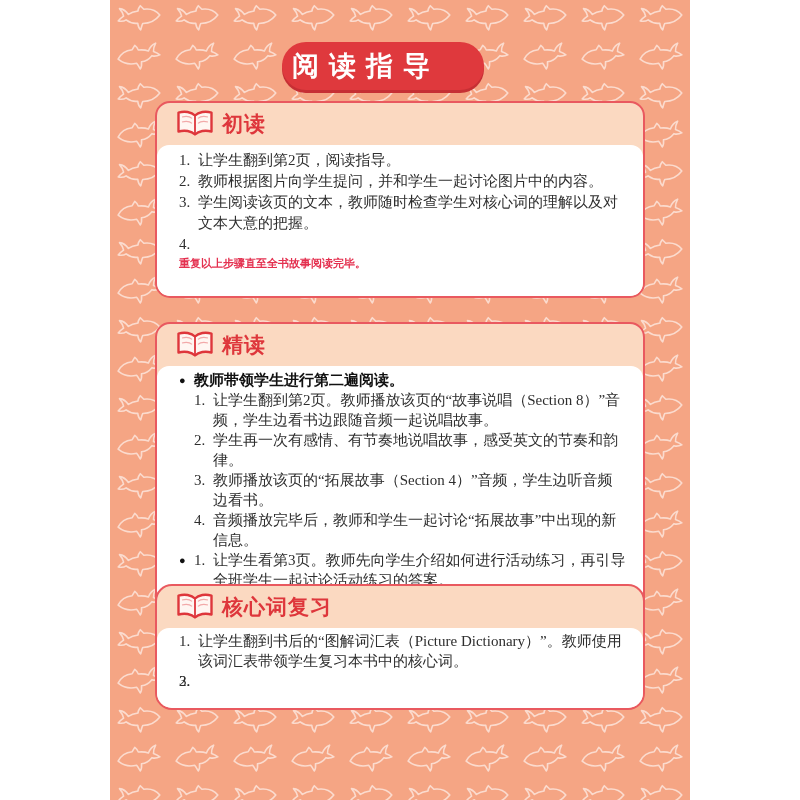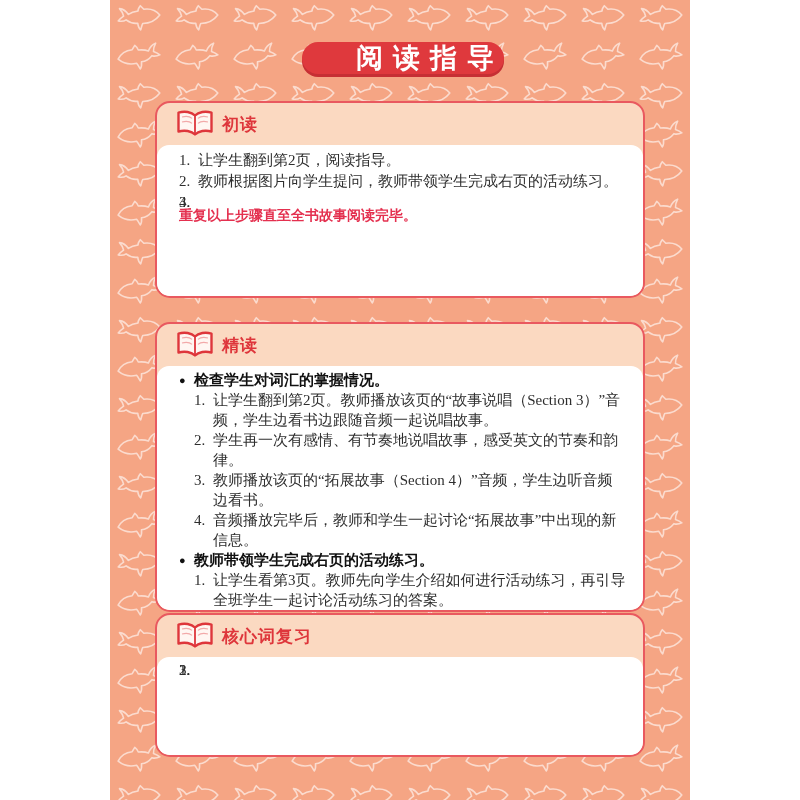--- a/index.html
+++ b/index.html
@@ -17,64 +17,64 @@
     width:800px;height:800px;position:relative;background:#ffffff;
     font-family:"Liberation Serif", serif;
     overflow:hidden;
   }
   .strip{
     position:absolute;left:110px;top:0;width:580px;height:800px;
     background:var(--page-peach);
   }
   .strip svg.pattern{position:absolute;left:0;top:0;}
   .title-pill{
-    position:absolute;left:302px;top:42px;width:202px;height:32px;
+    position:absolute;left:282px;top:42px;width:202px;height:48px;
     background:var(--pill-red);
     border-radius:26px;
     box-shadow:0 3px 0 var(--pill-shadow);
-    display:flex;align-items:center;justify-content:flex-end;
+    display:flex;align-items:center;justify-content:flex-start;
     z-index:3;
   }
   .title-pill span{
     color:#ffffff;font-family:"Liberation Sans",sans-serif;font-weight:bold;
     font-size:27px;letter-spacing:10px;text-indent:10px;white-space:nowrap;
   }
   .card{
     position:absolute;left:155px;width:490px;
     background:var(--header-peach);
     border:2px solid var(--border-red);
     border-radius:15px;
     box-sizing:border-box;
     overflow:hidden;
     z-index:2;
   }
   #card-first-reading{top:101px;height:197px;}
   #card-intensive-reading{top:322px;height:290px;}
-  #card-core-words{top:613px;height:144px;}
+  #card-core-words{top:584px;height:126px;border-radius:17px;}
   .card-header{
     height:42px;display:flex;align-items:center;padding-left:18px;gap:7px;
   }
   .card-header .book-icon{width:40px;height:28px;flex:0 0 auto;}
   .card-title{
     font-family:"Liberation Sans",sans-serif;font-weight:bold;
-    color:var(--accent-red);font-size:17px;letter-spacing:1px;
+    color:var(--accent-red);font-size:21px;letter-spacing:1px;
   }
   .card-body{
     background:#ffffff;border-radius:12px 12px 12px 12px;
     height:calc(100% - 42px);box-sizing:border-box;
     padding:5px 16px 4px 22px;
     color:var(--text-black);font-size:15px;
   }
   #card-first-reading .card-body{line-height:21px;}
   #card-intensive-reading .card-body{line-height:20px;padding-top:4px;}
   #card-core-words .card-body{line-height:20px;padding-top:3px;}
   .oli{position:relative;padding-left:19px;}
   .oli .mk{position:absolute;left:0;}
   .note{
-    color:var(--note-red);font-weight:bold;font-size:14px;margin-top:13px;
+    color:var(--note-red);font-weight:bold;font-size:11px;margin-top:19px;
     white-space:nowrap;
   }
   .group-heading{
     position:relative;padding-left:15px;
     font-family:"Liberation Sans",sans-serif;font-weight:bold;color:#111111;
     font-size:15px;
   }
   .group-heading .bullet{position:absolute;left:0;top:0;font-size:11px;}
   .sub{margin-left:15px;}
 </style>
@@ -102,48 +102,48 @@
   <div class="card-header">
     <svg class="book-icon" viewBox="0 0 40 28" aria-hidden="true">
       <path d="M20 5.5 C16.5 1.8 9.5 0.8 3.5 2.6 L3.5 21.5 C9.5 19.8 16.5 20.8 20 24.5 C23.5 20.8 30.5 19.8 36.5 21.5 L36.5 2.6 C30.5 0.8 23.5 1.8 20 5.5 Z" style="fill:#FFF6F2;stroke:var(--accent-red);stroke-width:2.4;stroke-linejoin:round"></path>
       <path d="M20 5.5 L20 24.5" style="fill:none;stroke:var(--accent-red);stroke-width:1.8"></path>
       <path d="M7 7 C11 6 15 6.6 17 8.4 M7 12 C11 11 15 11.6 17 13.4 M23 8.4 C25 6.6 29 6 33 7 M23 13.4 C25 11.6 29 11 33 12" style="fill:none;stroke:#F2A9A9;stroke-width:1.2"></path>
     </svg>
     <span class="card-title">初读</span>
   </div>
   <div class="card-body">
     <div class="oli"><span class="mk">1.</span><span>让学生翻到第2页，阅读指导。</span></div>
-    <div class="oli"><span class="mk">2.</span><span>教师根据图片向学生提问，教师带领学生完成右页的活动练习。</span></div>
-    <div class="oli"><span class="mk">3.</span></div>
+    <div class="oli"><span class="mk">2.</span><span>教师根据图片向学生提问，并和学生一起讨论图片中的内容。</span></div>
+    <div class="oli"><span class="mk">3.</span><span>学生阅读该页的文本，教师随时检查学生对核心词的理解以及对文本大意的把握。</span></div>
     <div class="oli"><span class="mk">4.</span></div>
     <div class="note">重复以上步骤直至全书故事阅读完毕。</div>
   </div>
 </div>
 
 <div class="card" id="card-intensive-reading">
   <div class="card-header">
     <svg class="book-icon" viewBox="0 0 40 28" aria-hidden="true">
       <path d="M20 5.5 C16.5 1.8 9.5 0.8 3.5 2.6 L3.5 21.5 C9.5 19.8 16.5 20.8 20 24.5 C23.5 20.8 30.5 19.8 36.5 21.5 L36.5 2.6 C30.5 0.8 23.5 1.8 20 5.5 Z" style="fill:#FFF6F2;stroke:var(--accent-red);stroke-width:2.4;stroke-linejoin:round"></path>
       <path d="M20 5.5 L20 24.5" style="fill:none;stroke:var(--accent-red);stroke-width:1.8"></path>
       <path d="M7 7 C11 6 15 6.6 17 8.4 M7 12 C11 11 15 11.6 17 13.4 M23 8.4 C25 6.6 29 6 33 7 M23 13.4 C25 11.6 29 11 33 12" style="fill:none;stroke:#F2A9A9;stroke-width:1.2"></path>
     </svg>
     <span class="card-title">精读</span>
   </div>
   <div class="card-body">
     <div class="group">
-      <div class="group-heading"><span class="bullet">●</span><span>检查学生对词汇的掌握情况。</span></div>
+      <div class="group-heading"><span class="bullet">●</span><span>教师带领学生进行第二遍阅读。</span></div>
       <div class="sub">
-        <div class="oli"><span class="mk">1.</span><span>让学生翻到第2页。教师播放该页的“故事说唱（Section 3）”音频，学生边看书边跟随音频一起说唱故事。</span></div>
+        <div class="oli"><span class="mk">1.</span><span>让学生翻到第2页。教师播放该页的“故事说唱（Section 8）”音频，学生边看书边跟随音频一起说唱故事。</span></div>
         <div class="oli"><span class="mk">2.</span><span>学生再一次有感情、有节奏地说唱故事，感受英文的节奏和韵律。</span></div>
         <div class="oli"><span class="mk">3.</span><span>教师播放该页的“拓展故事（Section 4）”音频，学生边听音频边看书。</span></div>
         <div class="oli"><span class="mk">4.</span><span>音频播放完毕后，教师和学生一起讨论“拓展故事”中出现的新信息。</span></div>
       </div>
     </div>
     <div class="group">
-      <div class="group-heading"><span class="bullet">●</span><span>教师带领学生完成右页的活动练习。</span></div>
+      <div class="group-heading"><span class="bullet">●</span></div>
       <div class="sub">
         <div class="oli"><span class="mk">1.</span><span>让学生看第3页。教师先向学生介绍如何进行活动练习，再引导全班学生一起讨论活动练习的答案。</span></div>
         <div class="oli">
             <span class="mk">2.</span>
           </div>
       </div>
     </div>
 
   </div>
 </div>
@@ -151,17 +151,17 @@
 <div class="card" id="card-core-words">
   <div class="card-header">
     <svg class="book-icon" viewBox="0 0 40 28" aria-hidden="true">
       <path d="M20 5.5 C16.5 1.8 9.5 0.8 3.5 2.6 L3.5 21.5 C9.5 19.8 16.5 20.8 20 24.5 C23.5 20.8 30.5 19.8 36.5 21.5 L36.5 2.6 C30.5 0.8 23.5 1.8 20 5.5 Z" style="fill:#FFF6F2;stroke:var(--accent-red);stroke-width:2.4;stroke-linejoin:round"></path>
       <path d="M20 5.5 L20 24.5" style="fill:none;stroke:var(--accent-red);stroke-width:1.8"></path>
       <path d="M7 7 C11 6 15 6.6 17 8.4 M7 12 C11 11 15 11.6 17 13.4 M23 8.4 C25 6.6 29 6 33 7 M23 13.4 C25 11.6 29 11 33 12" style="fill:none;stroke:#F2A9A9;stroke-width:1.2"></path>
     </svg>
     <span class="card-title">核心词复习</span>
   </div>
   <div class="card-body">
-    <div class="oli"><span class="mk">1.</span></div>
+    <div class="oli"><span class="mk">1.</span><span>让学生翻到书后的“图解词汇表（Picture Dictionary）”。教师使用该词汇表带领学生复习本书中的核心词。</span></div>
     <div class="oli"><span class="mk">2.</span></div>
     <div class="oli"><span class="mk">3.</span></div>
   </div>
 </div>
 
 </body></html>

